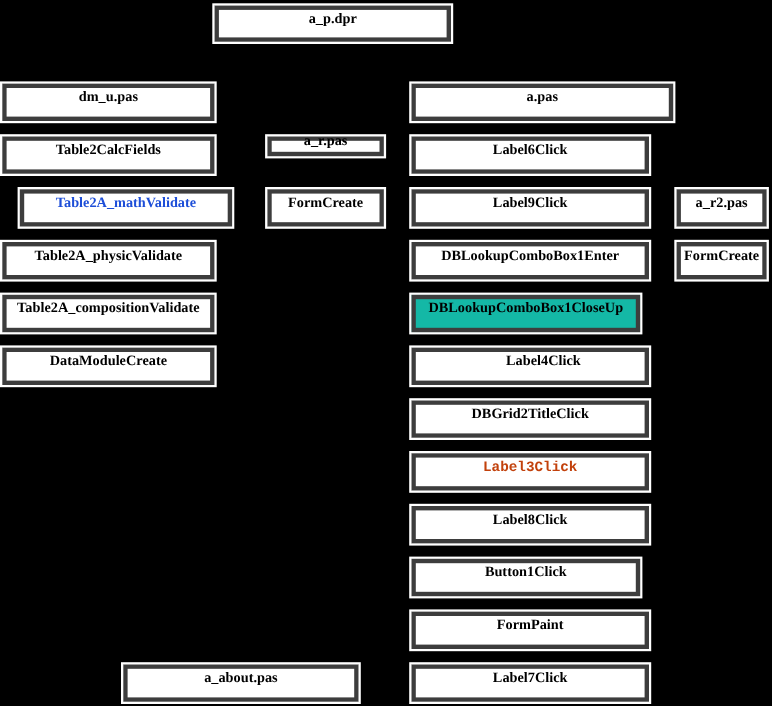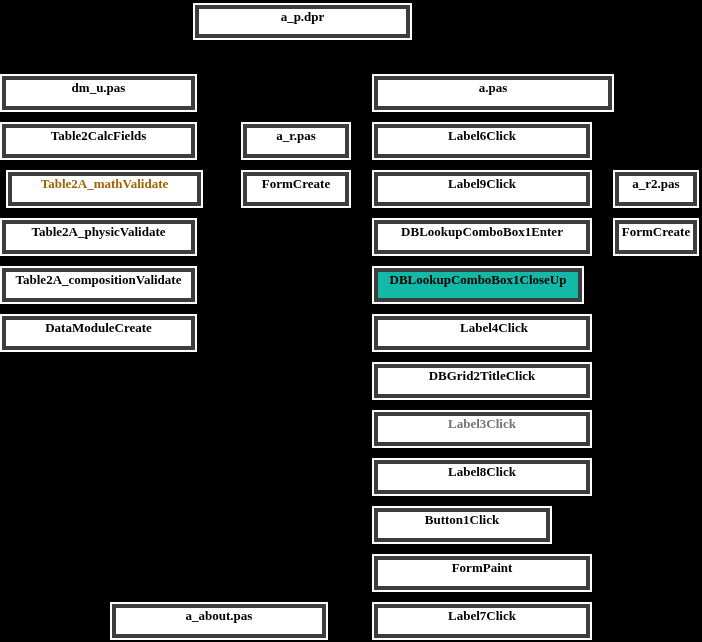--- a/index.html
+++ b/index.html
@@ -33,33 +33,33 @@
   }
 </style>
 </head>
 <body>
 
 <div class="canvas" style="background: rgb(0, 0, 0);">
   <div class="node" style="left: 195px; top: 5px; width: 215px; height: 33px; background: rgb(255, 255, 255); border-color: rgb(61, 61, 61); color: rgb(0, 0, 0);">a_p.dpr</div>
   <div class="node" style="left: 2px; top: 76px; width: 193px; height: 34px; background: rgb(255, 255, 255); border-color: rgb(61, 61, 61); color: rgb(0, 0, 0);">dm_u.pas</div>
   <div class="node" style="left: 374px; top: 76px; width: 238px; height: 34px; background: rgb(255, 255, 255); border-color: rgb(61, 61, 61); color: rgb(0, 0, 0);">a.pas</div>
   <div class="node" style="left: 2px; top: 124px; width: 193px; height: 34px; background: rgb(255, 255, 255); border-color: rgb(61, 61, 61); color: rgb(0, 0, 0);">Table2CalcFields</div>
-  <div class="node" style="left: 243px; top: 124px; width: 106px; height: 34px; background: rgb(255, 255, 255); border-color: rgb(61, 61, 61); color: rgb(0, 0, 0);">a_r.pas</div>
+  <div class="node" style="left: 243px; top: 124px; width: 106px; height: 18px; background: rgb(255, 255, 255); border-color: rgb(61, 61, 61); color: rgb(0, 0, 0);">a_r.pas</div>
   <div class="node" style="left: 374px; top: 124px; width: 216px; height: 34px; background: rgb(255, 255, 255); border-color: rgb(61, 61, 61); color: rgb(0, 0, 0);">Label6Click</div>
-  <div class="node" style="left: 8px; top: 172px; width: 193px; height: 34px; background: rgb(255, 255, 255); border-color: rgb(61, 61, 61); color: #a16207;">Table2A_mathValidate</div>
+  <div class="node" style="left: 18px; top: 172px; width: 193px; height: 34px; background: rgb(255, 255, 255); border-color: rgb(61, 61, 61); color: #1d4ed8;">Table2A_mathValidate</div>
   <div class="node" style="left: 243px; top: 172px; width: 106px; height: 34px; background: rgb(255, 255, 255); border-color: rgb(61, 61, 61); color: rgb(0, 0, 0);">FormCreate</div>
   <div class="node" style="left: 374px; top: 172px; width: 216px; height: 34px; background: rgb(255, 255, 255); border-color: rgb(61, 61, 61); color: rgb(0, 0, 0);">Label9Click</div>
   <div class="node" style="left: 615px; top: 172px; width: 82px; height: 34px; background: rgb(255, 255, 255); border-color: rgb(61, 61, 61); color: rgb(0, 0, 0);">a_r2.pas</div>
   <div class="node" style="left: 2px; top: 220px; width: 193px; height: 34px; background: rgb(255, 255, 255); border-color: rgb(61, 61, 61); color: rgb(0, 0, 0);">Table2A_physicValidate</div>
   <div class="node" style="left: 374px; top: 220px; width: 216px; height: 34px; background: rgb(255, 255, 255); border-color: rgb(61, 61, 61); color: rgb(0, 0, 0);">DBLookupComboBox1Enter</div>
   <div class="node" style="left: 615px; top: 220px; width: 82px; height: 34px; background: rgb(255, 255, 255); border-color: rgb(61, 61, 61); color: rgb(0, 0, 0);">FormCreate</div>
   <div class="node" style="left: 2px; top: 268px; width: 193px; height: 34px; background: rgb(255, 255, 255); border-color: rgb(61, 61, 61); color: rgb(0, 0, 0);">Table2A_compositionValidate</div>
   <div class="node" style="left: 374px; top: 268px; width: 208px; height: 34px; background: #14b8a6; border-color: rgb(61, 61, 61); color: rgb(0, 0, 0);">DBLookupComboBox1CloseUp</div>
   <div class="node" style="left: 2px; top: 316px; width: 193px; height: 34px; background: rgb(255, 255, 255); border-color: rgb(61, 61, 61); color: rgb(0, 0, 0);">DataModuleCreate</div>
   <div class="node" style="left: 374px; top: 316px; width: 216px; height: 34px; background: rgb(255, 255, 255); border-color: rgb(61, 61, 61); color: rgb(0, 0, 0); padding-left: 24px;">Label4Click</div>
   <div class="node" style="left: 374px; top: 364px; width: 216px; height: 34px; background: rgb(255, 255, 255); border-color: rgb(61, 61, 61); color: rgb(0, 0, 0);">DBGrid2TitleClick</div>
-  <div class="node" style="left: 374px; top: 412px; width: 216px; height: 34px; background: rgb(255, 255, 255); border-color: rgb(61, 61, 61); color: #737373;">Label3Click</div>
+  <div class="node" style="left: 374px; top: 412px; width: 216px; height: 34px; background: rgb(255, 255, 255); border-color: rgb(61, 61, 61); color: #c2410c; font-family: Liberation Mono, monospace;">Label3Click</div>
   <div class="node" style="left: 374px; top: 460px; width: 216px; height: 34px; background: rgb(255, 255, 255); border-color: rgb(61, 61, 61); color: rgb(0, 0, 0); text-align: center;">Label8Click</div>
-  <div class="node" style="left: 374px; top: 508px; width: 176px; height: 34px; background: rgb(255, 255, 255); border-color: rgb(61, 61, 61); color: rgb(0, 0, 0);">Button1Click</div>
+  <div class="node" style="left: 374px; top: 508px; width: 208px; height: 34px; background: rgb(255, 255, 255); border-color: rgb(61, 61, 61); color: rgb(0, 0, 0);">Button1Click</div>
   <div class="node" style="left: 374px; top: 556px; width: 216px; height: 34px; background: rgb(255, 255, 255); border-color: rgb(61, 61, 61); color: rgb(0, 0, 0);">FormPaint</div>
   <div class="node" style="left: 112px; top: 604px; width: 214px; height: 34px; background: rgb(255, 255, 255); border-color: rgb(61, 61, 61); color: rgb(0, 0, 0);">a_about.pas</div>
   <div class="node" style="left: 374px; top: 604px; width: 216px; height: 34px; background: rgb(255, 255, 255); border-color: rgb(61, 61, 61); color: rgb(0, 0, 0);">Label7Click</div>
 </div>
 
 </body></html>

